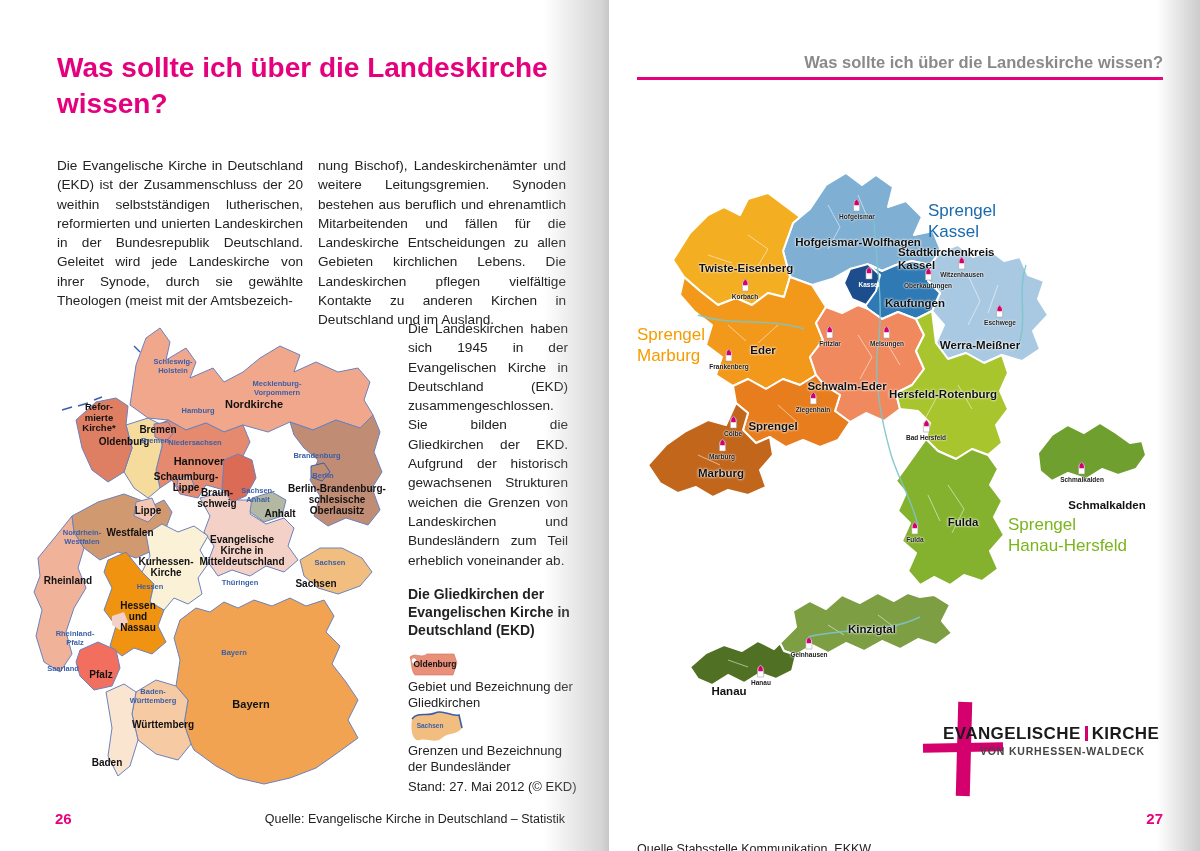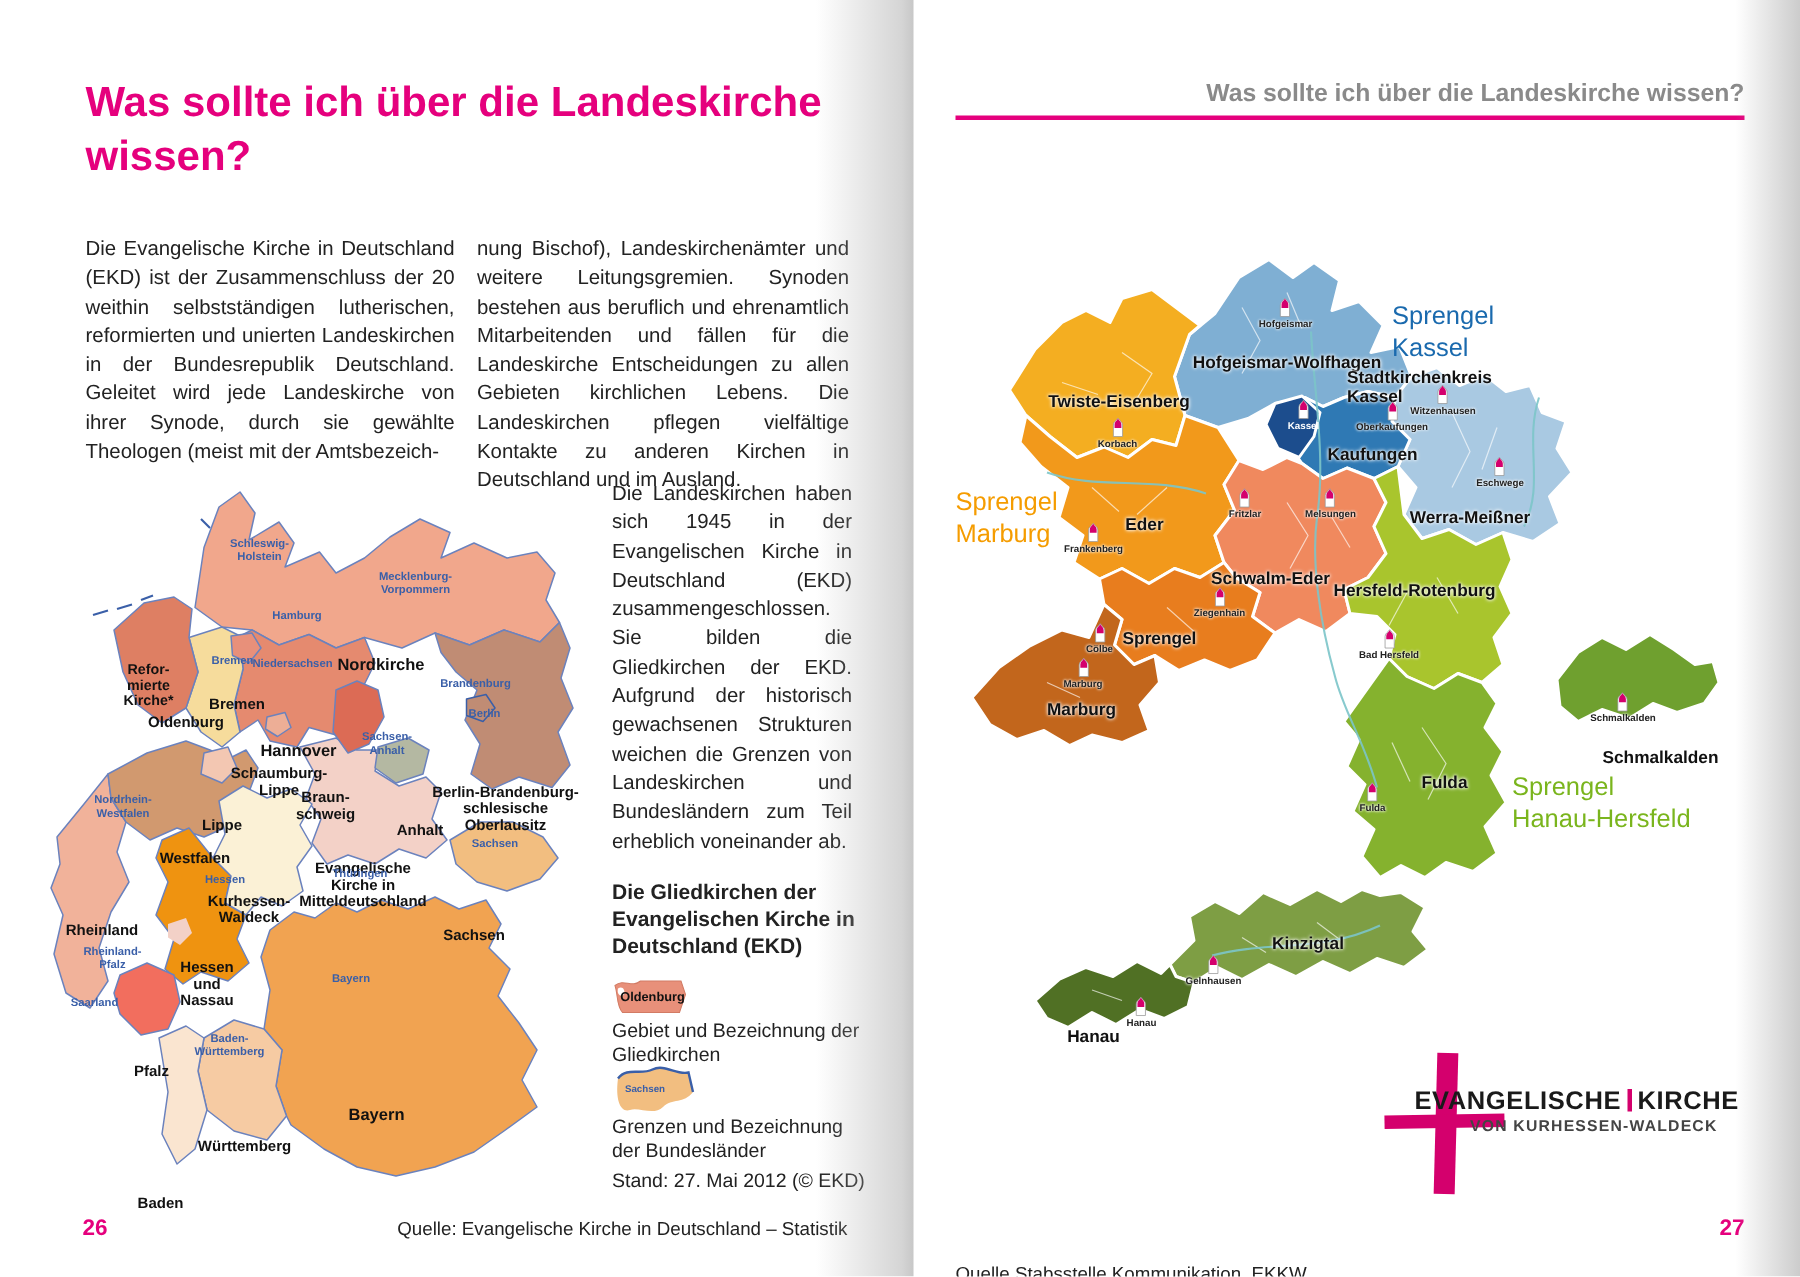--- a/index.html
+++ b/index.html
@@ -19,21 +19,21 @@
   .pn-left{left:55px;top:810px;}
   .pn-right{left:1135px;top:810px;width:28px;text-align:right;}
   .source{font-size:12.5px;color:#222;}
   .src-left{left:57px;top:812px;width:508px;text-align:right;}
   .src-right{left:637px;top:812px;margin-top:30px;}
   
   .rheader{left:637px;top:53px;width:526px;text-align:right;font-size:16.5px;font-weight:bold;color:#8A8A8A;}
   .rrule{left:637px;top:77px;width:526px;height:3px;background:#E5007D;}
   
   .clabel{position:absolute;transform:translate(-50%,-50%);font-weight:bold;font-size:10px;
-          line-height:1.12;color:#111;text-align:center;white-space:pre-line;z-index:4;margin-top:40px;}
+          line-height:1.12;color:#111;text-align:center;white-space:pre-line;z-index:4;}
   .slabel{position:absolute;transform:translate(-50%,-50%);font-weight:bold;font-size:7.5px;
           line-height:1.15;color:#3A5FA8;text-align:center;white-space:pre-line;z-index:5;}
   .big{font-size:11px;}
   .dlabel{position:absolute;transform:translate(-50%,-50%);font-weight:bold;font-size:11.5px;
           line-height:1.15;color:#111;text-align:left;white-space:pre-line;z-index:6;
           text-shadow:0 0 2px #fff,0 0 3px #fff;}
   .dlabel-left{transform:none;text-align:left;}
   .sprengel{position:absolute;font-weight:normal;font-size:17px;line-height:1.25;white-space:pre-line;z-index:6;}
   .sp-kassel{color:#1A6AAE;}
   .sp-marburg{color:#F59C00;}
@@ -142,21 +142,21 @@
 <div class="clabel" style="left:130px;top:533px">Westfalen</div>
 <div class="clabel" style="left:68px;top:581px">Rheinland</div>
 <div class="clabel" style="left:337px;top:500px">Berlin-Brandenburg-
 schlesische
 Oberlausitz</div>
 <div class="clabel" style="left:280px;top:514px">Anhalt</div>
 <div class="clabel" style="left:242px;top:551px">Evangelische
 Kirche in
 Mitteldeutschland</div>
 <div class="clabel" style="left:166px;top:567px">Kurhessen-
-Waldeck</div>
+Kirche</div>
 <div class="clabel" style="left:138px;top:617px">Hessen
 und
 Nassau</div>
 <div class="clabel" style="left:316px;top:584px">Sachsen</div>
 <div class="clabel" style="left:101px;top:675px">Pfalz</div>
 <div class="clabel" style="left:107px;top:763px">Baden</div>
 <div class="clabel" style="left:163px;top:725px">Württemberg</div>
 <div class="clabel big" style="left:251px;top:704px">Bayern</div>
 
 <div class="slabel" style="left:173px;top:367px">Schleswig-

